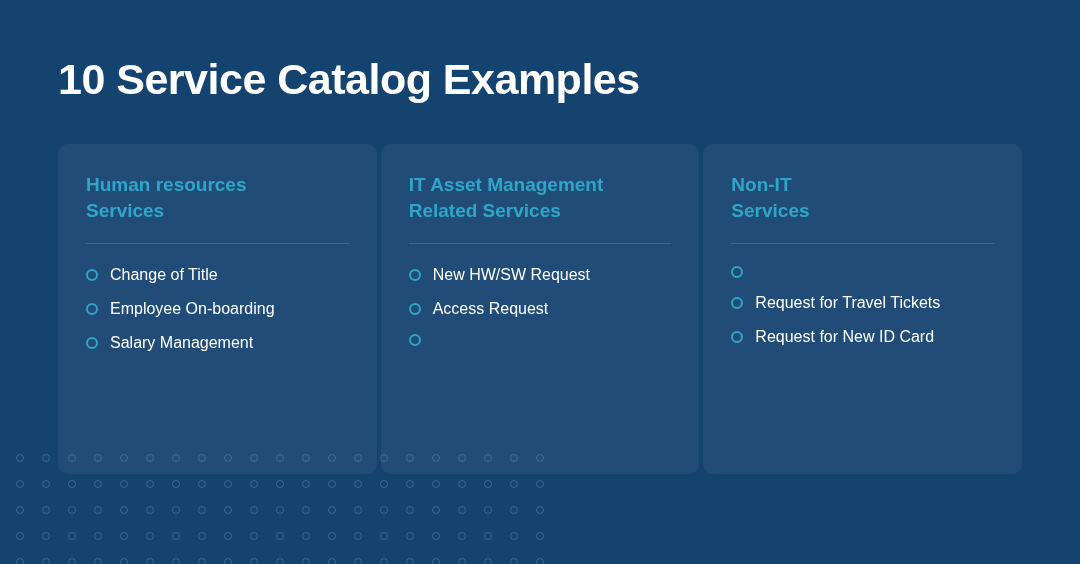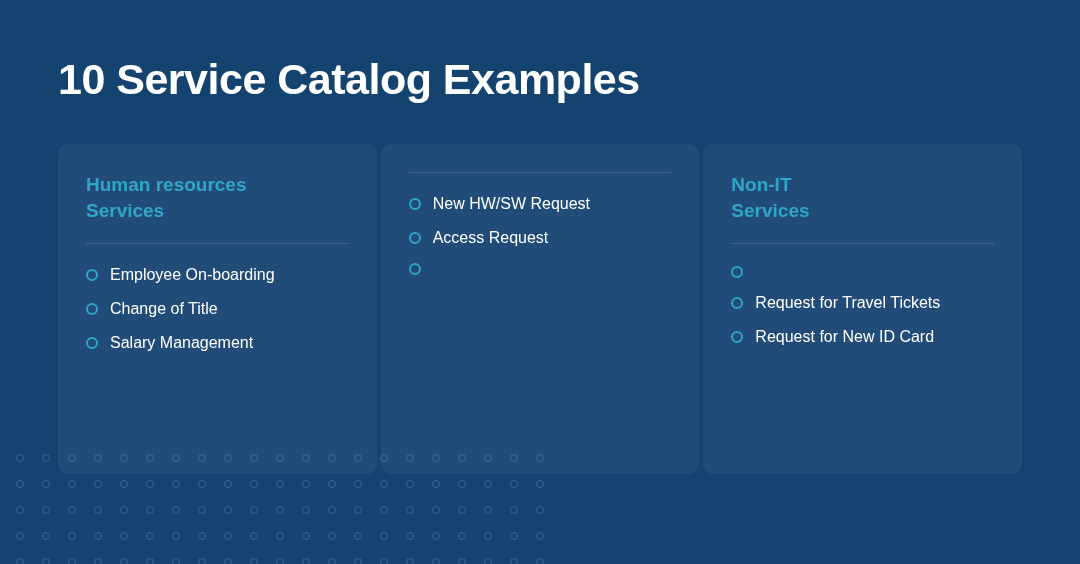--- a/index.html
+++ b/index.html
@@ -85,34 +85,36 @@
 
 <div class="cards">
 
   <div class="card">
     <div class="card-title">Human resources
 Services</div>
     <div class="card-divider"></div>
     <ul class="card-list">
       <li>
         <span class="bullet-icon"></span>
+        <span>Change of Title</span>
+      </li>
+      <li>
+        <span class="bullet-icon"></span>
         <span>Employee On-boarding</span>
       </li>
       <li>
         <span class="bullet-icon"></span>
-        <span>Change of Title</span>
-      </li>
-      <li>
-        <span class="bullet-icon"></span>
         <span>Salary Management</span>
       </li>
     </ul>
   </div>
 
   <div class="card">
+    <div class="card-title">IT Asset Management
+Related Services</div>
     <div class="card-divider"></div>
     <ul class="card-list">
       <li>
         <span class="bullet-icon"></span>
         <span>New HW/SW Request</span>
       </li>
       <li>
         <span class="bullet-icon"></span>
         <span>Access Request</span>
       </li>

